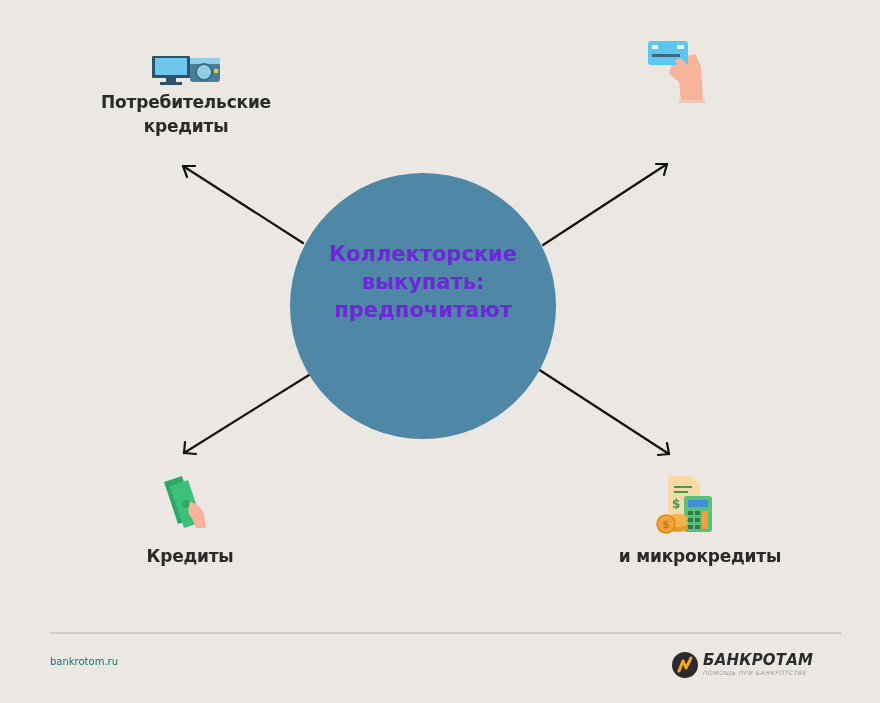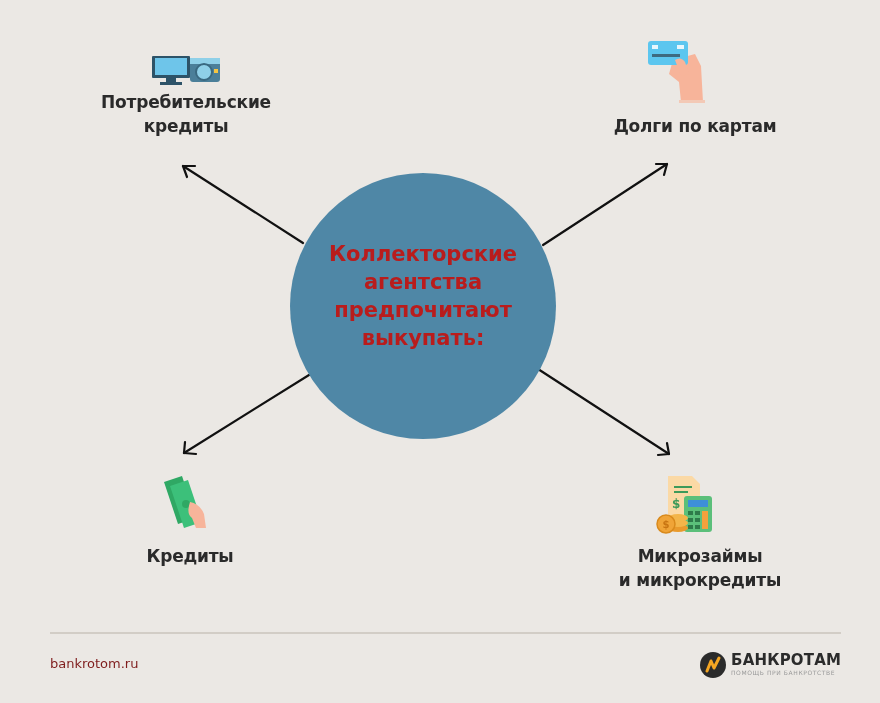--- a/index.html
+++ b/index.html
@@ -2,25 +2,25 @@
 <html><head>
 <meta charset="utf-8">
 <style>
   html, body { margin:0; padding:0; }
   body { width:880px; height:703px; background:#ebe8e4; position:relative; overflow:hidden;
          font-family:"DejaVu Sans", sans-serif; color:#262626; }
   .abs { position:absolute; }
   .label { position:absolute; text-align:center; font-weight:bold; font-size:17px; line-height:24px; color:#2a2a2a; letter-spacing:-0.2px; }
   .label span { display:block; white-space:nowrap; }
   .center-circle { position:absolute; left:290px; top:173px; width:266px; height:266px; border-radius:50%; background:#4f87a6; }
-  .center-text { position:absolute; left:290px; top:240px; width:266px; text-align:center; color:#b91c1c; font-weight:bold; font-size:21px; line-height:28px; }
+  .center-text { position:absolute; left:290px; top:240px; width:266px; text-align:center; color:#6d28d9; font-weight:bold; font-size:21px; line-height:28px; }
   .center-text span { display:block; }
   .divider { position:absolute; left:50px; top:632px; width:791px; height:2px; background:#d2cdc6; }
-  .site { position:absolute; left:50px; top:656px; font-size:13px; color:#7f1d1d; }
-  .logo { position:absolute; left:700px; top:651px; width:135px; height:28px; }
+  .site { position:absolute; left:50px; top:656px; font-size:10px; color:#0f766e; }
+  .logo { position:absolute; left:672px; top:651px; width:135px; height:28px;font-style:italic; }
   .logo-mark { position:absolute; left:0; top:1px; width:26px; height:26px; border-radius:50%; background:#2b2b2b; }
   .logo-name { position:absolute; left:31px; top:0; font-size:15px; font-weight:bold; color:#2b2b2b; letter-spacing:0.2px; }
   .logo-sub { position:absolute; left:31px; top:18px; font-size:6px; color:#9a9a9a; letter-spacing:0.6px; white-space:nowrap; }
 </style>
 </head>
 <body>
 
 <svg class="abs" style="left:0;top:0" width="880" height="703">
   <g stroke="#111" stroke-width="2.2" fill="none" stroke-linecap="round" stroke-linejoin="round">
     <line x1="303" y1="243" x2="183" y2="166"></line>
@@ -30,23 +30,22 @@
     <line x1="309" y1="375" x2="184" y2="453"></line>
     <polyline points="185,442 184,453 196,454"></polyline>
     <line x1="538" y1="369" x2="669" y2="454"></line>
     <polyline points="667,443 669,454 658,455"></polyline>
   </g>
 </svg>
 
 <div class="center-circle"></div>
 <div class="center-text">
   <span>Коллекторские</span>
-  <span>агентства</span>
+  <span>выкупать:</span>
   <span>предпочитают</span>
-  <span>выкупать:</span>
 </div>
 
 <svg class="abs" style="left:150px;top:54px" width="72" height="32">
   <rect x="40" y="4" width="30" height="24" rx="3" fill="#4b7f99"></rect>
   <rect x="40" y="4" width="30" height="6" fill="#8fd0e8"></rect>
   <circle cx="54" cy="18" r="8" fill="#8fd0e8" stroke="#3a6980" stroke-width="2"></circle>
   <rect x="64" y="15" width="4" height="4" fill="#f5c542"></rect>
   <rect x="2" y="2" width="38" height="22" rx="1" fill="#2d5368"></rect>
   <rect x="5" y="4" width="32" height="17" fill="#6ec5ea"></rect>
   <rect x="16" y="24" width="10" height="4" fill="#2d5368"></rect>
@@ -60,21 +59,20 @@
 <svg class="abs" style="left:645px;top:38px" width="62" height="66">
   <path d="M28 22 L50 16 L56 28 L58 64 L36 64 L34 44 L24 36 Z" fill="#f7b49a"></path>
   <rect x="34" y="62" width="26" height="3" fill="#f3c9b6"></rect>
   <rect x="3" y="3" width="40" height="24" rx="3" fill="#5cc6ef"></rect>
   <rect x="7" y="7" width="6" height="4" fill="#e8f7fd"></rect>
   <rect x="32" y="7" width="7" height="4" fill="#e8f7fd"></rect>
   <rect x="7" y="16" width="28" height="3" fill="#3d6a80"></rect>
   <path d="M30 22 Q36 18 40 24 L44 36 L36 38 Z" fill="#f7b49a"></path>
 </svg>
 <div class="label" style="left:590px;top:114px;width:210px">
-  <span>Долги по картам</span>
 </div>
 
 <svg class="abs" style="left:160px;top:474px" width="52" height="56">
   <path d="M4 8 L22 2 L36 44 L18 50 Z" fill="#2fa864"></path>
   <path d="M10 12 L28 6 L42 48 L24 54 Z" fill="#3cc07a"></path>
   <circle cx="26" cy="30" r="4" fill="#2fa864"></circle>
   <path d="M30 28 Q40 30 44 40 L46 54 L36 54 L32 44 Q26 40 30 28 Z" fill="#f7b49a"></path>
 </svg>
 <div class="label" style="left:110px;top:544px;width:160px">
   <span>Кредиты</span>
@@ -96,21 +94,20 @@
       <rect x="41" y="51" width="5" height="4"></rect>
   </g>
   <rect x="48" y="37" width="6" height="18" fill="#f3a13c"></rect>
   <ellipse cx="24" cy="54" rx="10" ry="4" fill="#e99a2c"></ellipse>
   <ellipse cx="24" cy="49" rx="10" ry="4" fill="#f3b54a"></ellipse>
   <ellipse cx="24" cy="44" rx="10" ry="4" fill="#f3b54a"></ellipse>
   <circle cx="12" cy="50" r="9" fill="#f0a437" stroke="#d98a1c" stroke-width="1.5"></circle>
   <text x="8.5" y="54" font-size="10" font-family="DejaVu Sans, sans-serif" fill="#c97512" font-weight="bold">$</text>
 </svg>
 <div class="label" style="left:600px;top:544px;width:200px">
-  <span>Микрозаймы</span>
   <span>и микрокредиты</span>
 </div>
 
 <div class="divider"></div>
 <div class="site">bankrotom.ru</div>
 <div class="logo">
   <div class="logo-mark">
     <svg width="26" height="26" style="position:absolute;left:0;top:0">
       <path d="M7 19 L11 9 L14 16 L19 6" stroke="#f5a623" stroke-width="3" fill="none" stroke-linecap="round" stroke-linejoin="round"></path>
     </svg>

